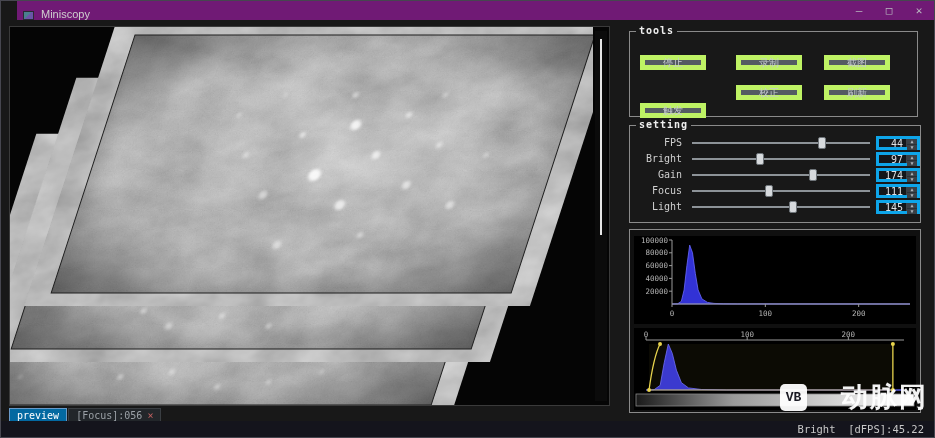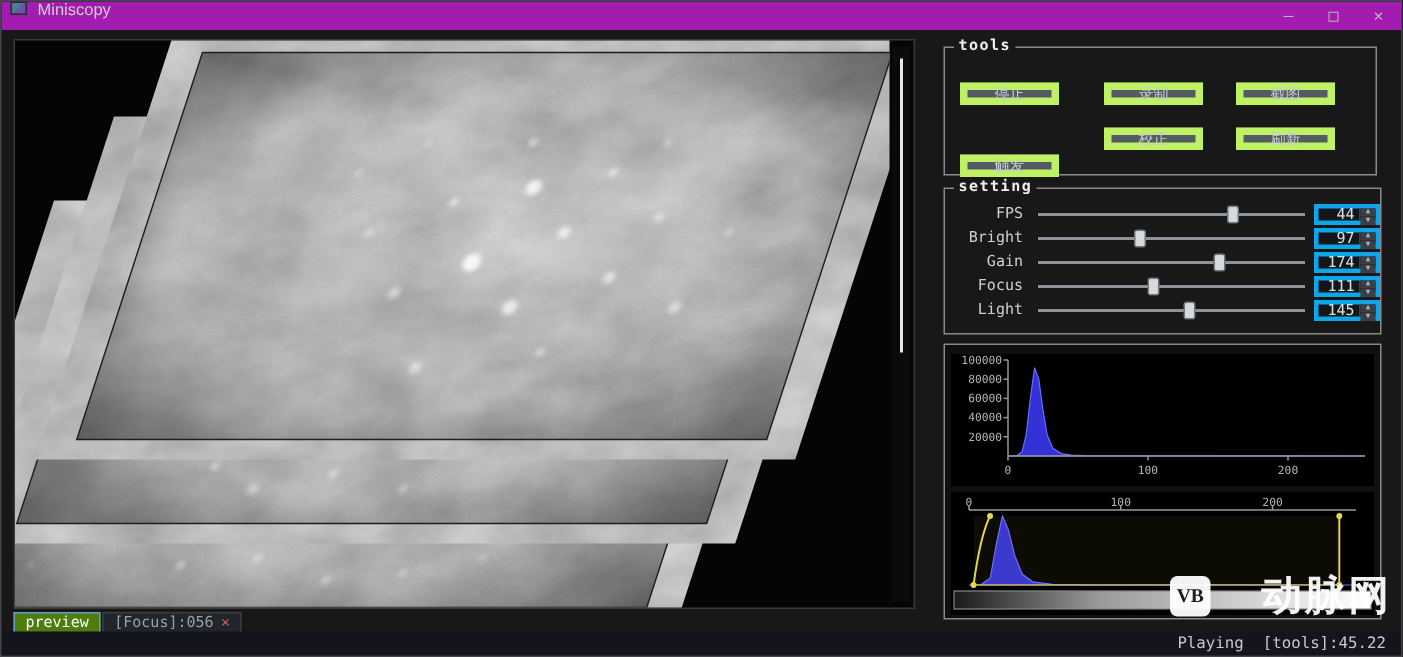--- a/index.html
+++ b/index.html
@@ -1,35 +1,35 @@
 <!DOCTYPE html>
 <html><head>
 <meta charset="utf-8">
 <style>
   *{margin:0;padding:0;box-sizing:border-box;}
   html,body{background:#2b2b2b;}
   .window{position:relative;width:935px;height:438px;background:#181818;border:1px solid #46464f;overflow:hidden;font-family:"DejaVu Sans Mono",monospace;}
 
   
-  .titlebar{position:absolute;top:0;left:0;right:0;height:19px;background:#a21caf;display:flex;align-items:flex-start;z-index:10;}
+  .titlebar{position:absolute;top:0;left:16px;right:0;height:19px;background:#701a75;display:flex;align-items:flex-end;z-index:10;}
   .app-icon{width:11px;height:9px;margin-left:6px;background:linear-gradient(135deg,#4a7f8f 0 50%,#6a55a8 50% 100%);border:1px solid #2a2a34;}
   .app-title{margin-left:7px;font-size:11px;color:#cfcfcf;font-family:"Liberation Sans",sans-serif;}
   .win-controls{margin-left:auto;display:flex;height:100%;}
   .win-btn{width:30px;height:100%;display:flex;align-items:center;justify-content:center;color:#b8b8c0;font-size:11px;cursor:pointer;}
 
   
   .preview{position:absolute;left:8px;top:25px;width:601px;height:380px;background:#050505;border:1px solid #3a3a3a;}
   .preview svg{display:block;}
   .vtrack{position:absolute;right:2px;top:4px;bottom:4px;width:12px;background:#0b0b0b;}
   .vthumb{position:absolute;left:5px;top:8px;height:196px;width:2px;background:#e6e6e6;cursor:pointer;}
 
   
   .tabbar{position:absolute;left:8px;top:407px;height:15px;display:flex;gap:1px;font-size:10px;}
   .tab{display:flex;align-items:center;padding:0 7px;height:100%;cursor:pointer;}
-  .tab.active{background:#4d7c0f;border:1px solid #6a9ac8;color:#ffffff;}
+  .tab.active{background:#0369a1;border:1px solid #6a9ac8;color:#ffffff;}
   .tab.plain{background:#22262a;border:1px solid #3a3e42;color:#9aa0a6;gap:5px;}
   .tab .close{color:#c06060;font-size:10px;cursor:pointer;}
 
   
   .statusbar{position:absolute;left:0;right:0;bottom:0;height:16px;background:#14141c;display:flex;justify-content:flex-end;align-items:center;padding-right:10px;z-index:10;}
   .statusbar span{color:#c8c8c8;font-size:10.5px;white-space:pre;}
 
   
   .groupbox{position:absolute;border:1px solid #8a8a8a;}
   .gb-title{position:absolute;top:-7px;left:6px;background:#181818;padding:0 3px;font-size:10px;font-weight:bold;color:#eeeeee;letter-spacing:1px;}
@@ -52,21 +52,21 @@
   .spin-up,.spin-dn{flex:1;background:#3a4046;color:#aeb4ba;font-size:5px;line-height:5px;display:flex;align-items:center;justify-content:center;cursor:pointer;}
   .spin-up{border-bottom:1px solid #2c3136;}
 
   
   .plot{position:absolute;left:4px;background:#000000;}
   .plot1{top:6px;width:282px;height:88px;}
   .plot2{top:98px;width:282px;height:82px;}
 
   
   .watermark{position:absolute;right:6px;bottom:22px;display:flex;align-items:center;gap:6px;opacity:0.95;z-index:20;pointer-events:none;}
-  .wm-logo{width:27px;height:27px;background:#ffffff;border-radius:5px;display:flex;align-items:center;justify-content:center;font-weight:bold;font-size:13px;color:#15151f;font-family:Liberation Serif, serif;}
+  .wm-logo{width:27px;height:27px;background:#ffffff;border-radius:5px;display:flex;align-items:center;justify-content:center;font-weight:bold;font-size:13px;color:#15151f;font-family:Liberation Mono, monospace;}
   .wm-name{font-size:27px;font-weight:bold;color:#ffffff;letter-spacing:2px;font-family:"Liberation Sans",sans-serif;margin-left:28px;}
 </style>
 </head>
 <body>
 
 <div class="window">
 
   <div class="titlebar">
     <div class="app-icon"></div>
     <div class="app-title">Miniscopy</div>
@@ -351,16 +351,16 @@
         <rect x="2" y="66" width="278" height="12" fill="url(#gbar)" stroke="#888888" stroke-width="0.8"></rect>
       </svg>
   </div>
 
   <div class="watermark">
     <div class="wm-logo">VB</div>
     <div class="wm-name">动脉网</div>
   </div>
 
   <div class="statusbar">
-    <span>Playing  [tools]:45.22</span>
+    <span>Bright  [dFPS]:45.22</span>
   </div>
 
 </div>
 
 </body></html>

